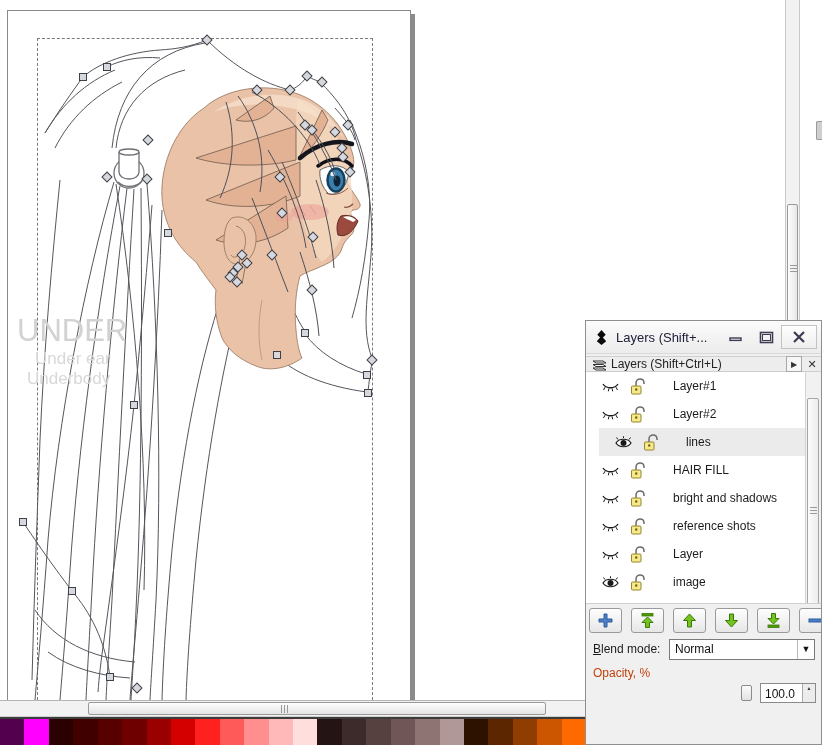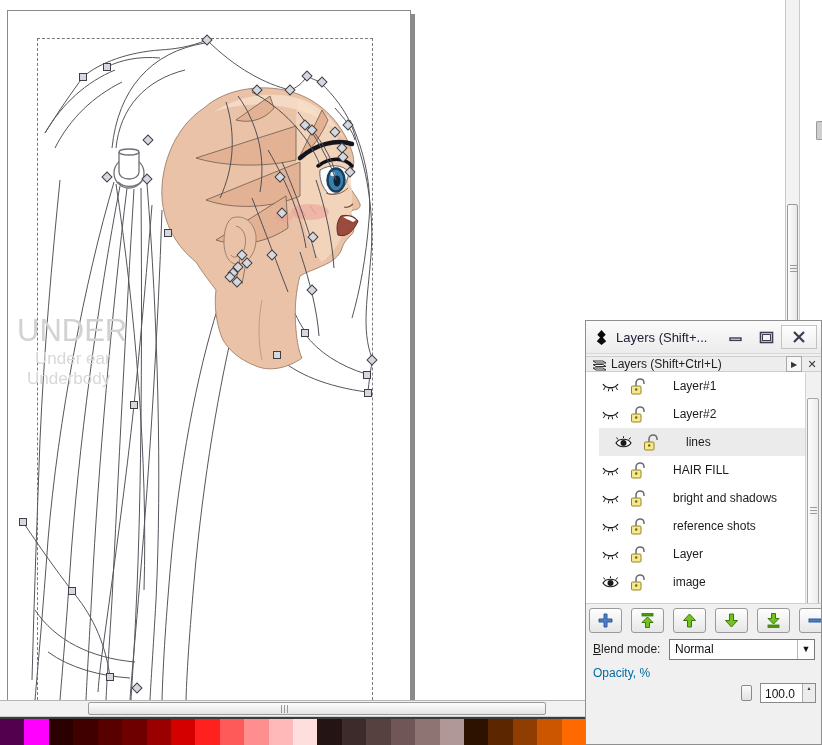--- a/index.html
+++ b/index.html
@@ -78,21 +78,21 @@
 
   #blend-row { display:flex; align-items:center; padding:2px 6px 0 7px; height:24px; }
   #blend-label { width:76px; color:#1c1c1c; }
   #blend-label u { text-decoration:underline; }
   #blend-combo { flex:1 1 auto; height:21px; background:#fff; border:1px solid #7a7a7a;
                  display:flex; align-items:center; position:relative; }
   #blend-value { padding-left:5px; color:#111; flex:1 1 auto; }
   #blend-arrow { width:17px; height:100%; border-left:1px solid #b8b8b8; background:#fdfdfd;
                  display:flex; align-items:center; justify-content:center; font-size:9px; color:#111; }
 
-  #opacity-label { padding:6px 0 0 7px; color:#0369a1; height:20px; }
+  #opacity-label { padding:6px 0 0 7px; color:#c2410c; height:20px; }
   #opacity-row { display:flex; align-items:center; padding:3px 5px 0 7px; }
   #opacity-slider { position:relative; flex:1 1 auto; height:16px; margin-right:6px; }
   .slider-handle { position:absolute; right:2px; top:0; width:11px; height:16px;
                    background:linear-gradient(#fbfbfb,#e2e2e2); border:1px solid #8a8a8a; border-radius:2px; }
   #opacity-spin { width:56px; height:20px; border:1px solid #8a8a8a; background:#fff; display:flex; }
   #opacity-value { flex:1 1 auto; padding:3px 0 0 4px; font-size:12px; color:#111; }
   .spin-btns { width:13px; border-left:1px solid #aaa; display:flex; flex-direction:column; }
   .spin-btns span { flex:1; background:#ececec; font-size:5px; color:#333; text-align:center; line-height:9px; }
 </style>
 </head>

